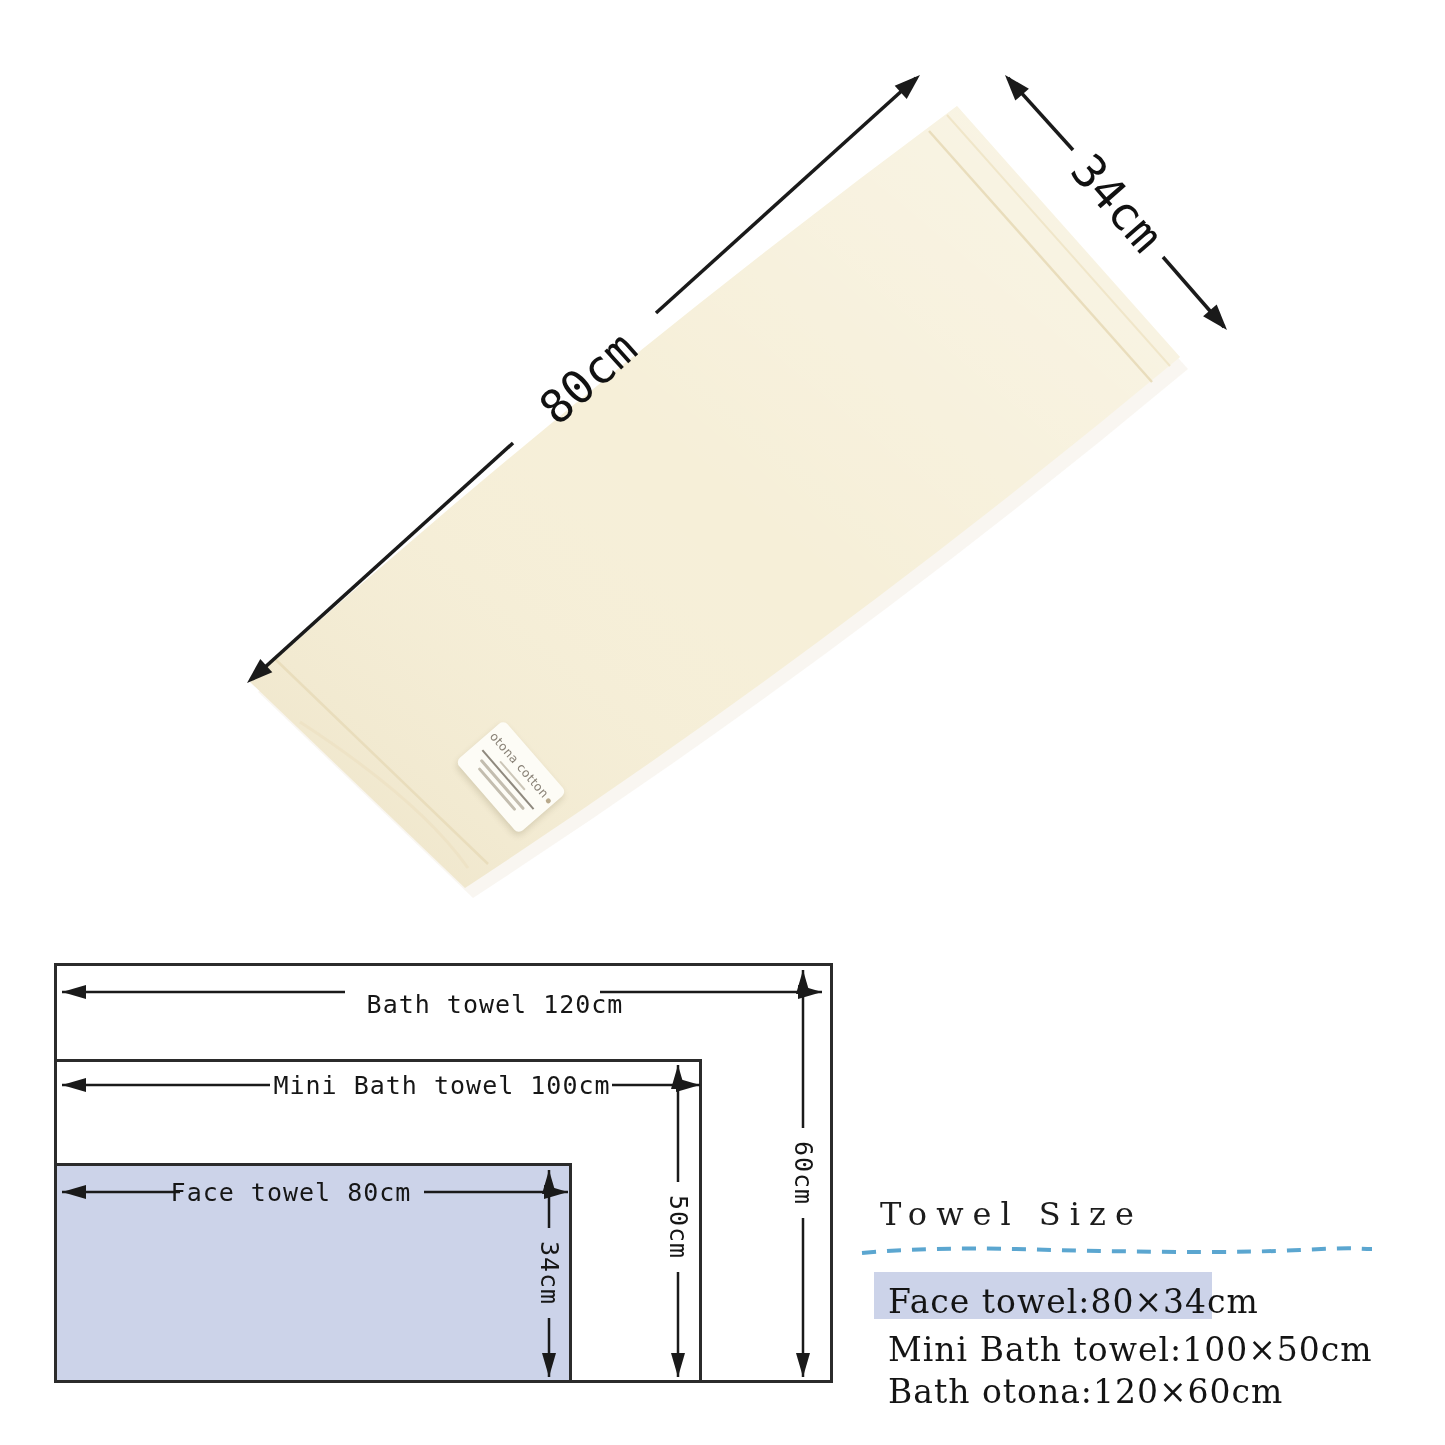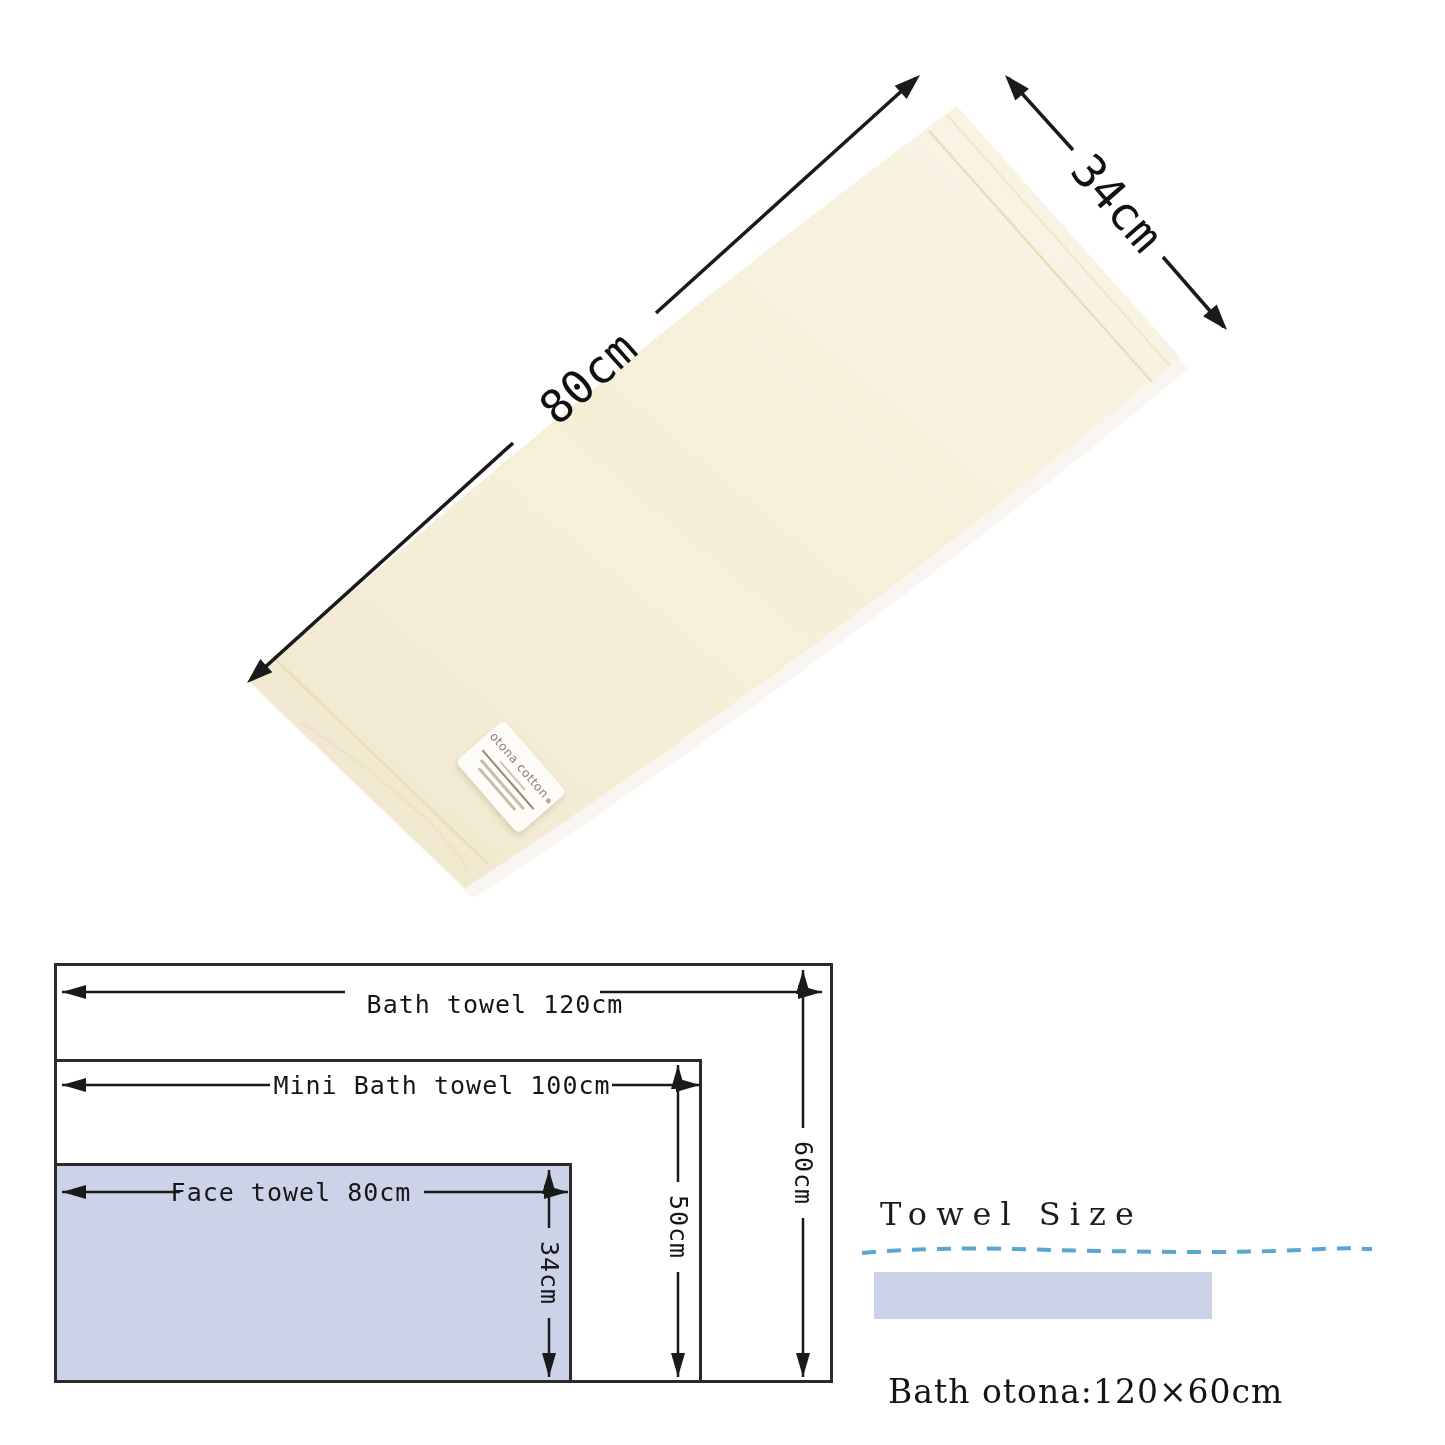--- a/index.html
+++ b/index.html
@@ -133,15 +133,17 @@
 
   <div class="label dim-diag" style="left:495px;top:992px;margin-top:12px;">Bath towel 120cm</div>
   <div class="label dim-diag" style="left:442px;top:1085px;">Mini Bath towel 100cm</div>
   <div class="label dim-diag" style="left:291px;top:1192px;">Face towel 80cm</div>
   <div class="label dim-diag vert" style="left:803px;top:1173px;">60cm</div>
   <div class="label dim-diag vert" style="left:678px;top:1227px;">50cm</div>
   <div class="label dim-diag vert" style="left:549px;top:1273px;">34cm</div>
 
   <div class="label panel-title">Towel Size</div>
   <div class="panel-highlight"></div>
+  <div class="label panel-item item-0">Face towel:80×34cm</div>
+  <div class="label panel-item item-1">Mini Bath towel:100×50cm</div>
   <div class="label panel-item item-2">Bath otona:120×60cm</div>
 
 </div>
 
 </body></html>

